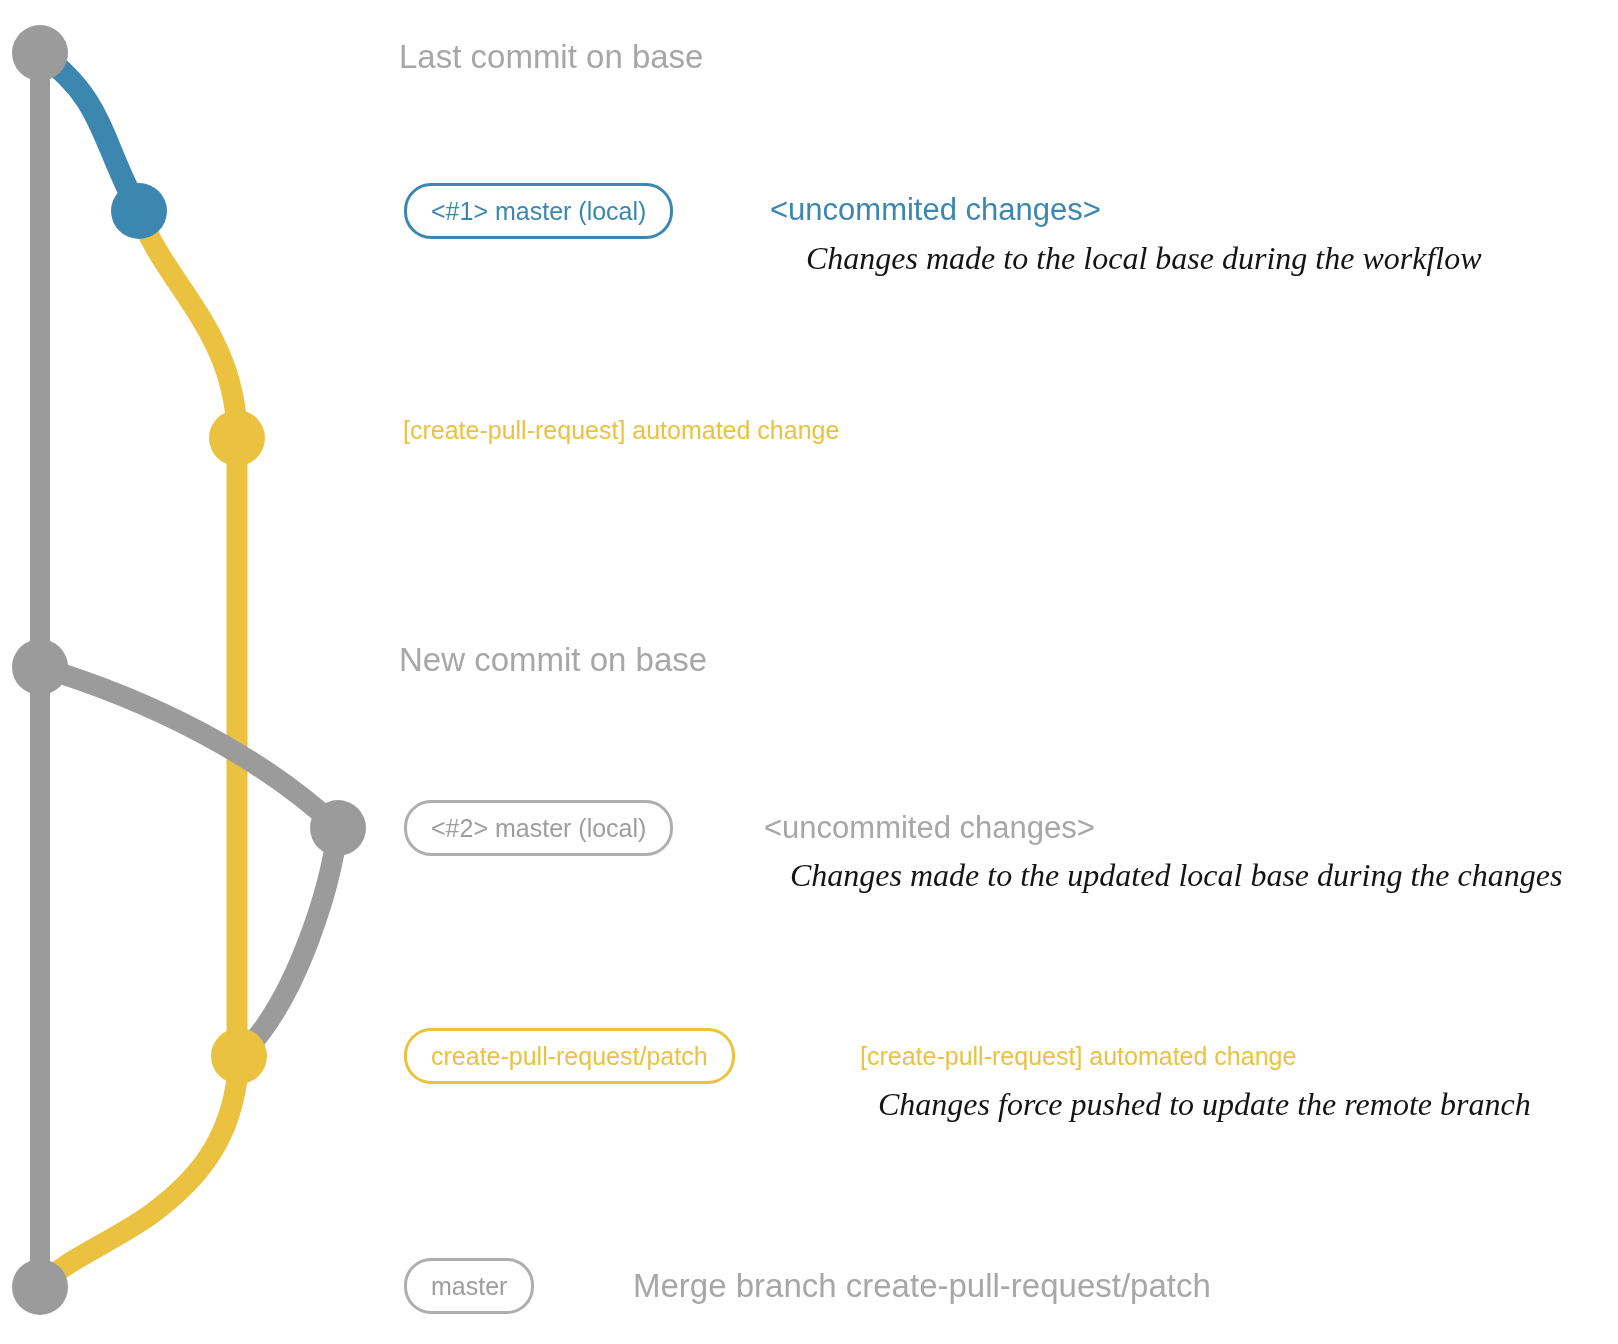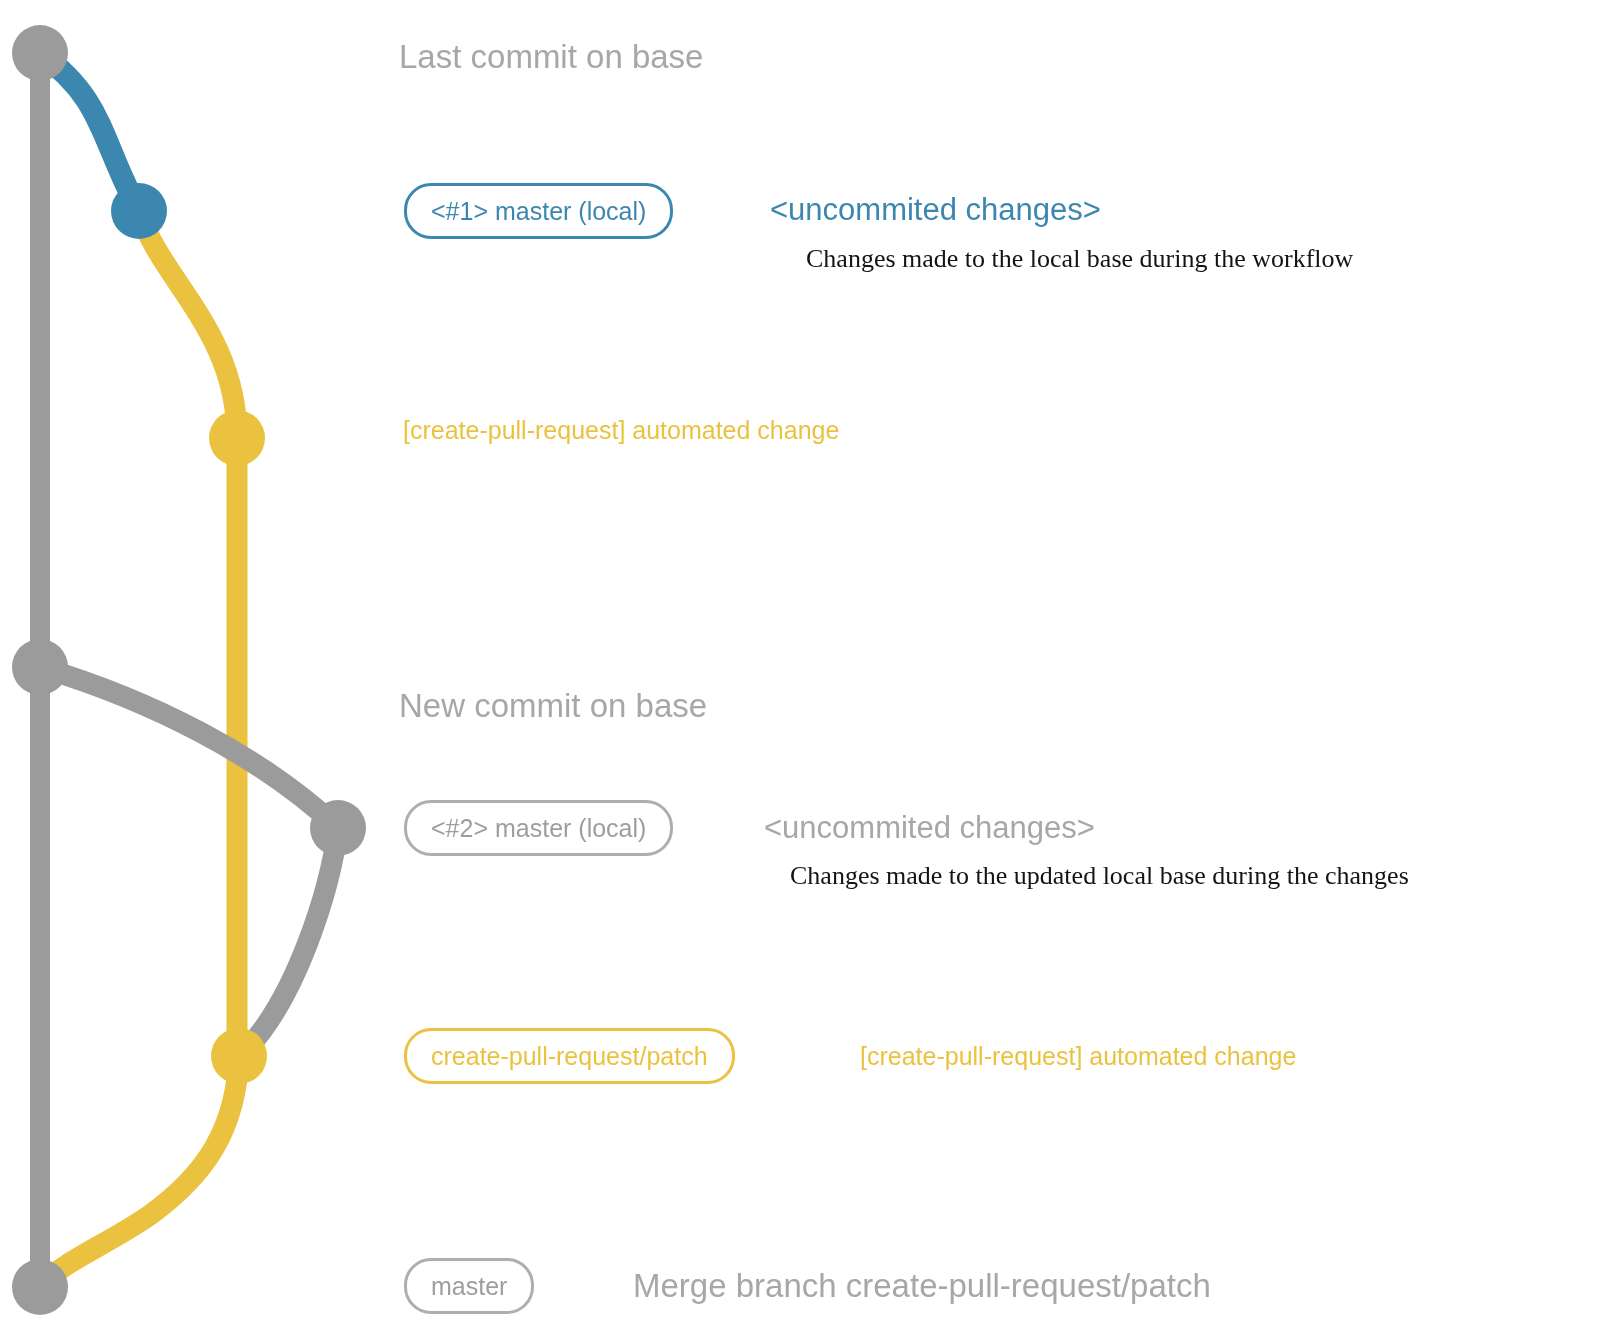--- a/index.html
+++ b/index.html
@@ -34,23 +34,24 @@
   .badge.blue   { color: #3c87af; border-color: #3c87af; }
   .badge.grey   { color: #9e9e9e; border-color: #aeaeae; }
   .badge.yellow { color: #eac23f; border-color: #eac23f; }
 
   .note-blue   { font-size: 31px; line-height: 40px; color: #3c87af; }
   .note-gray   { font-size: 31px; line-height: 40px; color: #a7a7a7; }
   .head-yellow { font-size: 25px; line-height: 40px; color: #eac23f; }
 
   .caption {
     font-family: "Liberation Serif", serif;
-    font-size: 26px;
+    font-size: 32px;
     line-height: 37px;
     color: #141414;
+    font-style: italic;
   }
 </style>
 </head>
 <body>
 
 <div id="stage">
 
   <svg id="graph-svg" width="1618" height="1344" viewBox="0 0 1618 1344">
 
     <path d="M 40 53 V 1287" fill="none" stroke="#9b9b9b" stroke-width="20"></path>
@@ -75,25 +76,26 @@
   </svg>
 
   <div class="abs lbl-gray-lg" style="left:399px; top:37px;">Last commit on base</div>
 
   <div class="abs badge blue" style="left:404px; top:183px;">&lt;#1&gt; master (local)</div>
   <div class="abs note-blue" style="left:770px; top:190px;">&lt;uncommited changes&gt;</div>
   <div class="abs caption" style="left:806px; top:240px;">Changes made to the local base during the workflow</div>
 
   <div class="abs head-yellow" style="left:403px; top:410px;">[create-pull-request] automated change</div>
 
-  <div class="abs lbl-gray-lg" style="left:399px; top:640px;margin-top:46px;">New commit on base</div>
+  <div class="abs lbl-gray-lg" style="left:399px; top:640px;">New commit on base</div>
 
   <div class="abs badge grey" style="left:404px; top:800px;">&lt;#2&gt; master (local)</div>
   <div class="abs note-gray" style="left:764px; top:808px;">&lt;uncommited changes&gt;</div>
   <div class="abs caption" style="left:790px; top:857px;">Changes made to the updated local base during the changes</div>
 
   <div class="abs badge yellow" style="left:404px; top:1028px;">create-pull-request/patch</div>
   <div class="abs head-yellow" style="left:860px; top:1036px;">[create-pull-request] automated change</div>
+  <div class="abs caption" style="left:878px; top:1086px;">Changes force pushed to update the remote branch</div>
 
   <div class="abs badge grey" style="left:404px; top:1258px;">master</div>
   <div class="abs lbl-gray-lg" style="left:589px; top:1266px;margin-left:44px;">Merge branch create-pull-request/patch</div>
 
 </div>
 
 </body></html>

